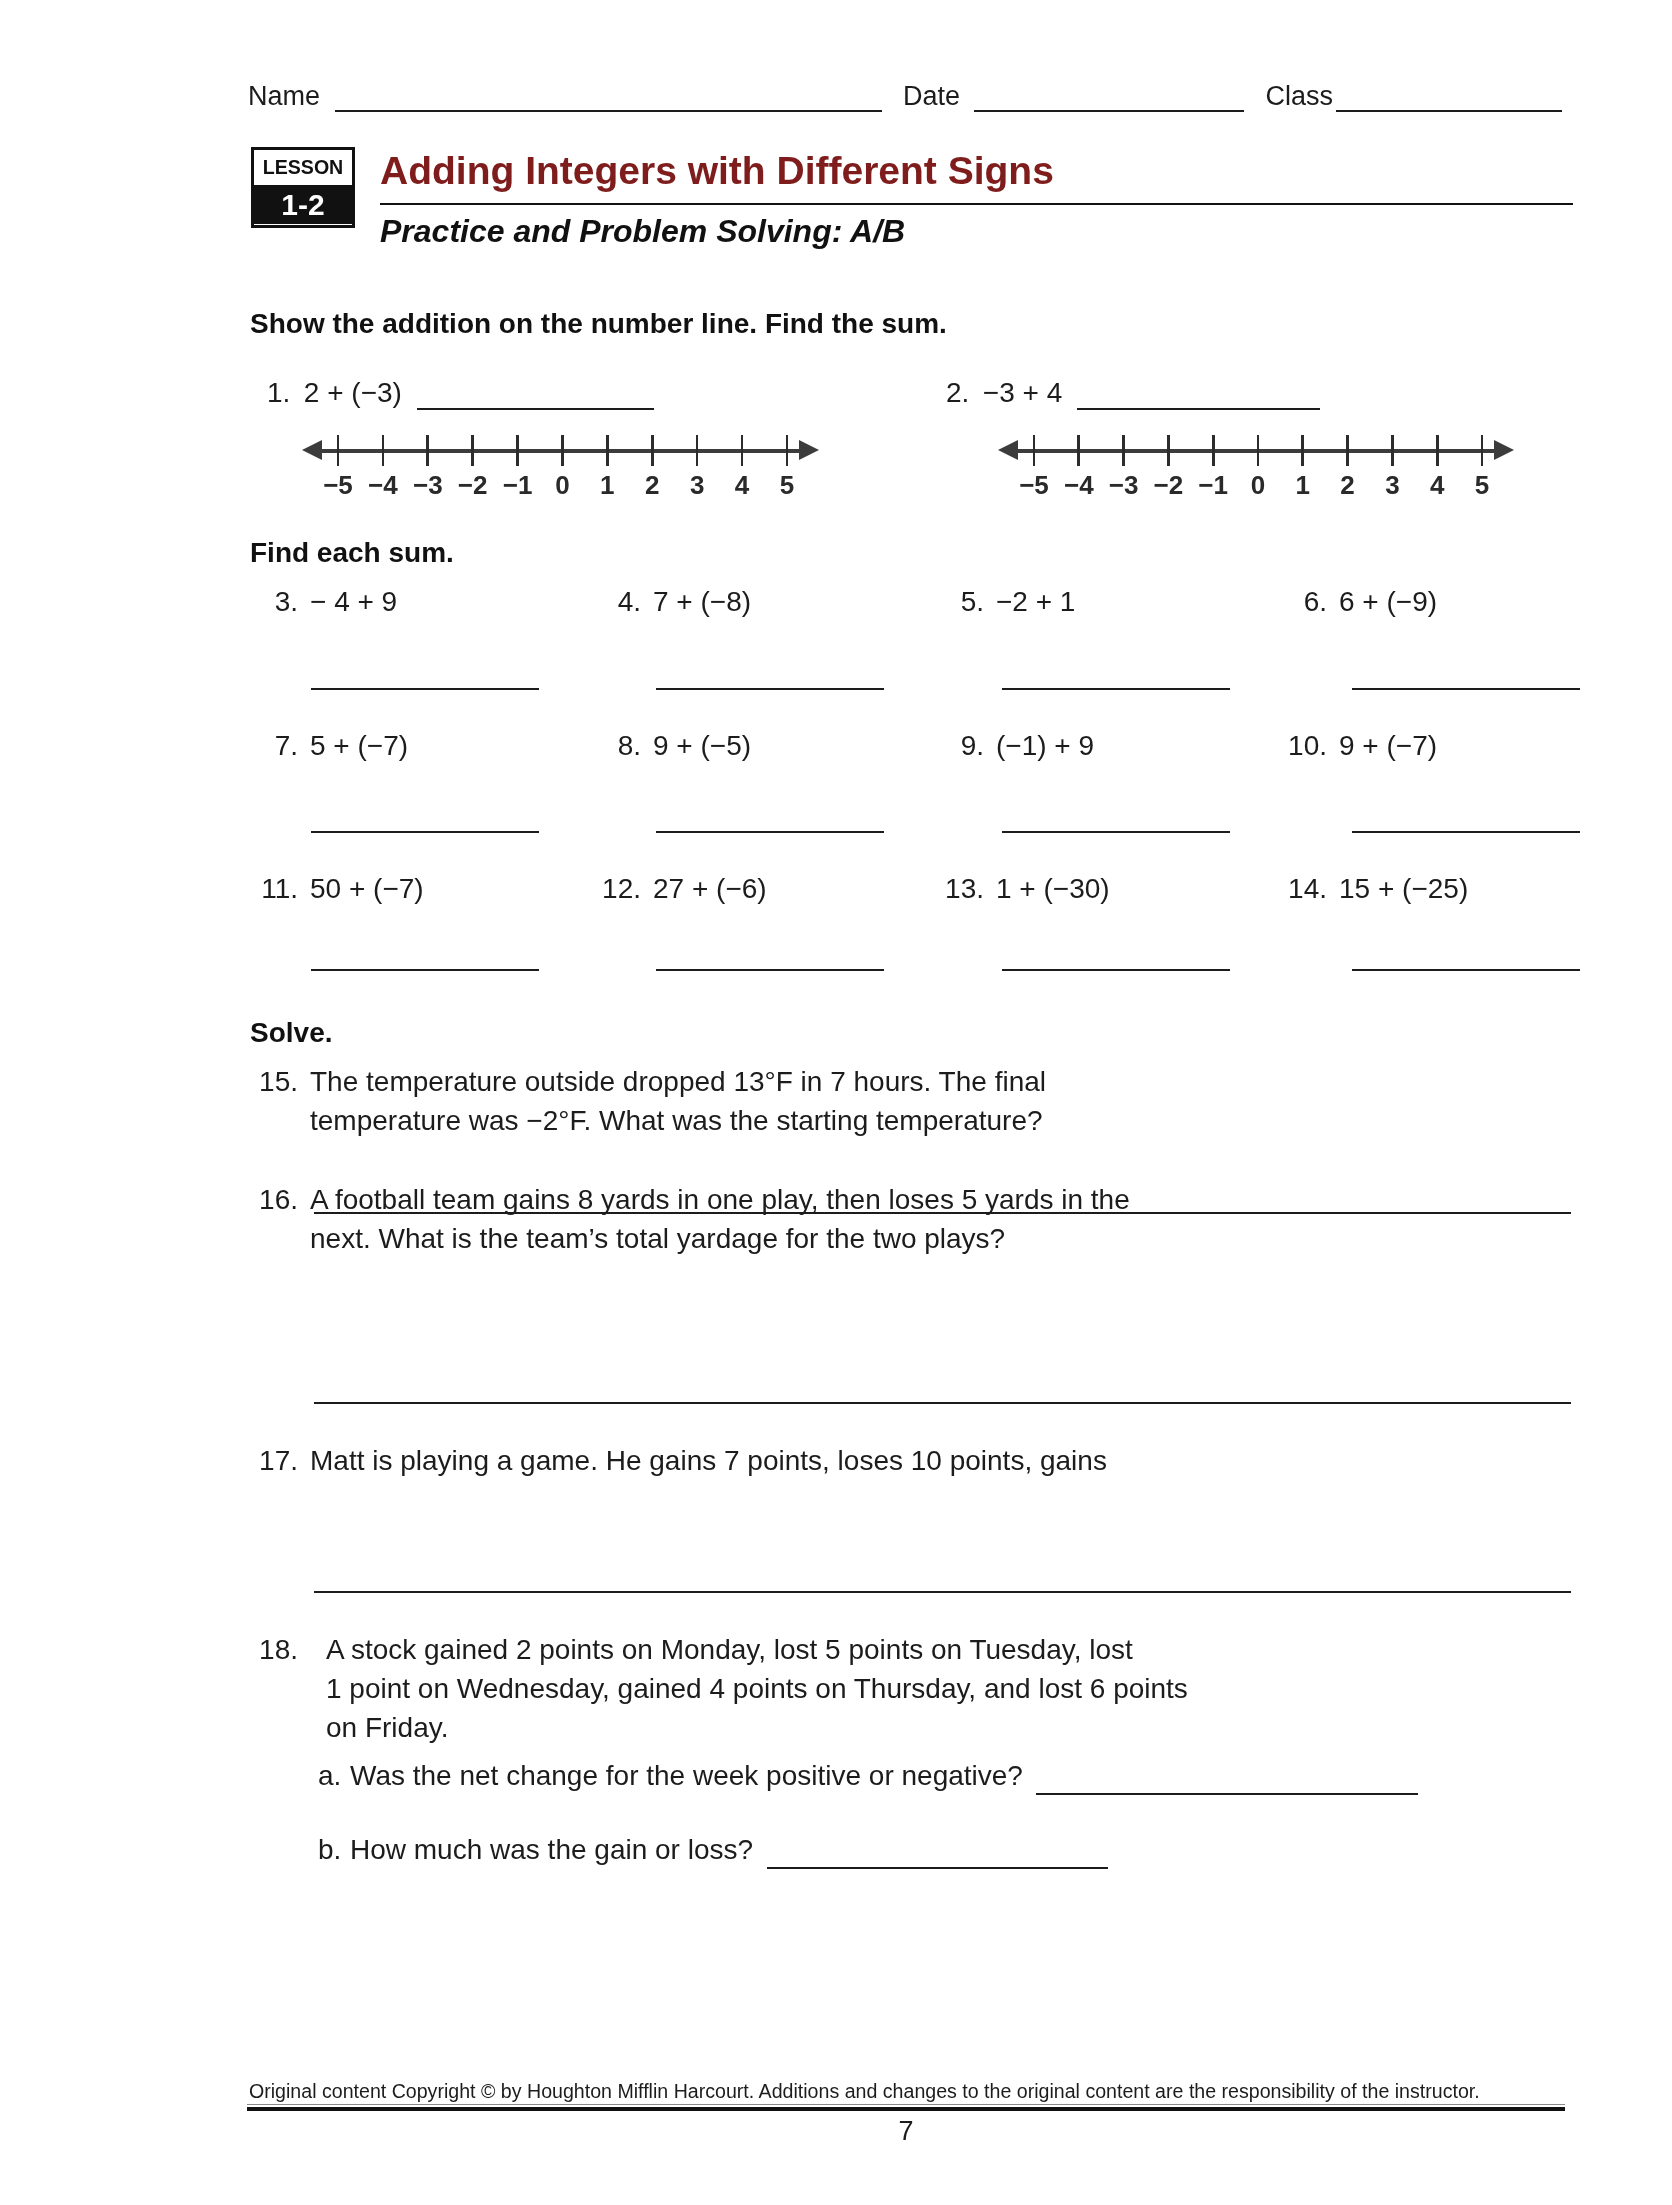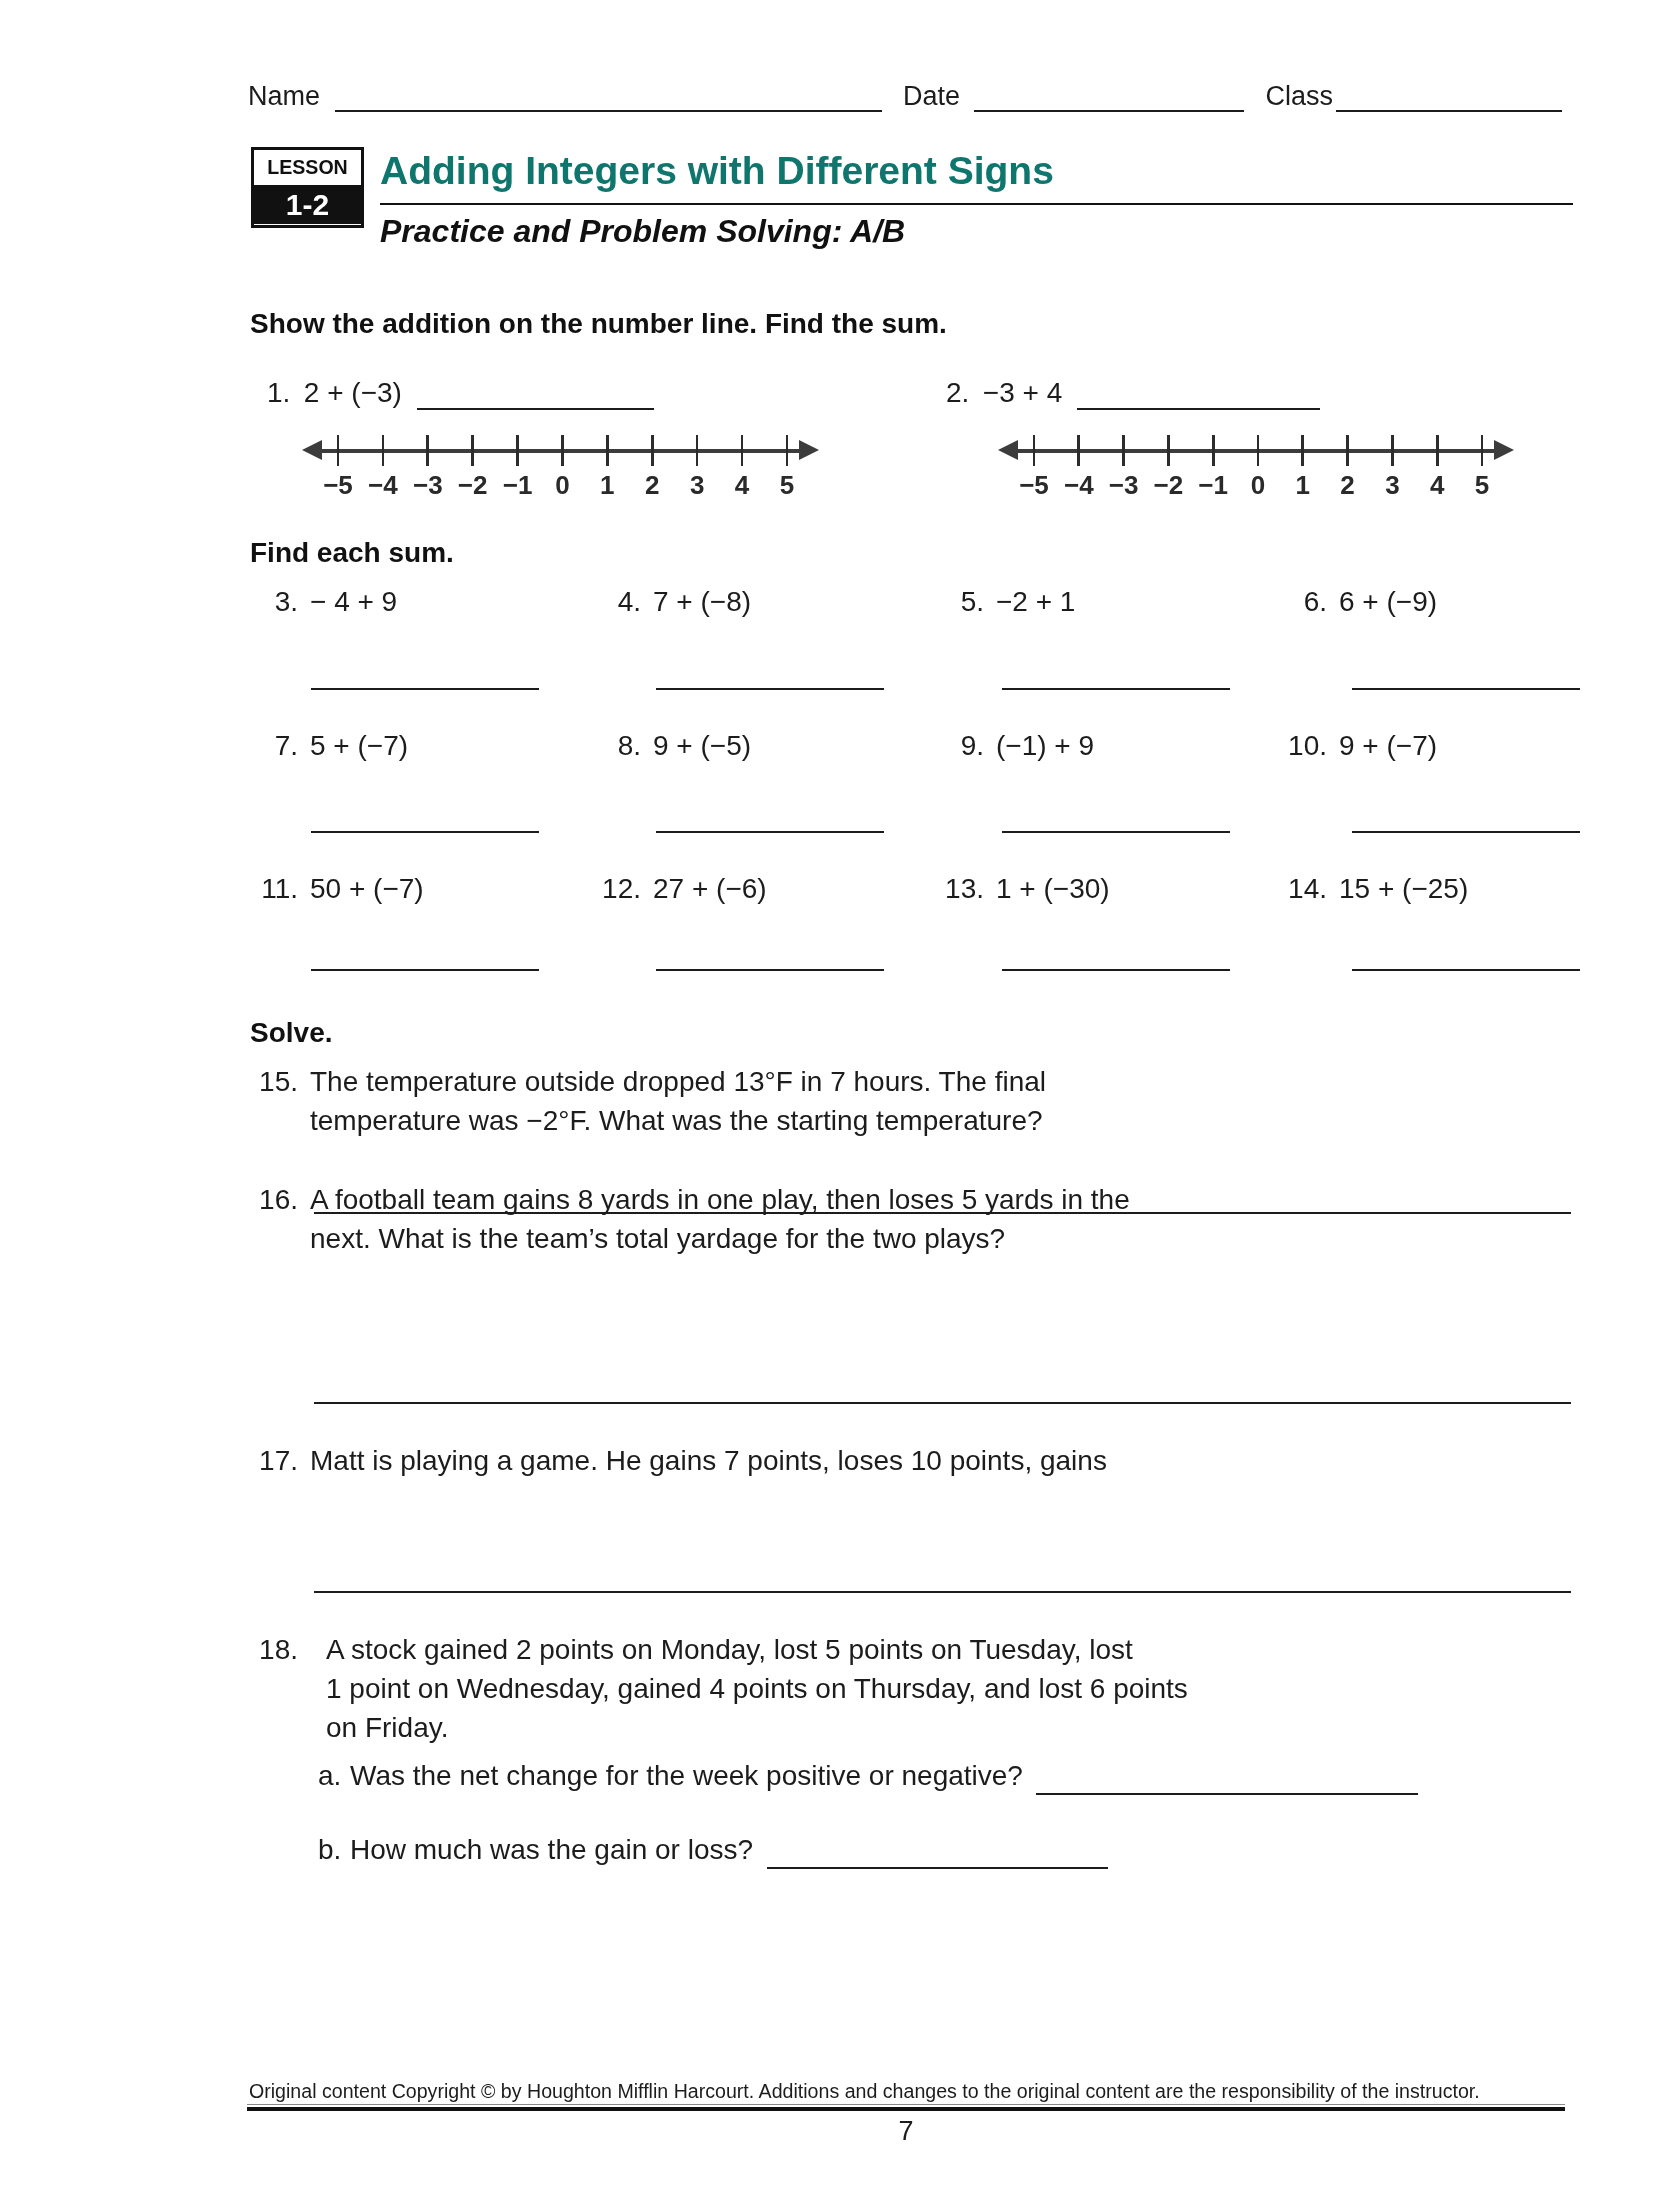--- a/index.html
+++ b/index.html
@@ -22,35 +22,35 @@
   .h-label { line-height: 32px; white-space: nowrap; }
   .h-line { border-bottom: 2px solid #1c1c1c; height: 31px; flex: none; }
   .h-line-name  { width: 547px; margin-left: 15px; }
   .h-label-date { margin-left: 21px; }
   .h-line-date  { width: 270px; margin-left: 13.5px; }
   .h-label-class{ margin-left: 22px; }
   .h-line-class { width: 226px; margin-left: 2.7px; }
 
   
   .lesson-badge {
-    position: absolute; left: 251px; top: 147px; width: 113px; height: 81px;
+    position: absolute; left: 251px; top: 147px; width: 104px; height: 81px;
     border: 3.4px solid #111; background: #fff;
   }
   .badge-top {
     height: 35px; display: flex; align-items: center; justify-content: center;
     font-weight: bold; font-size: 19.6px; color: #111; background: #fff;
   }
   .badge-bottom {
     height: 39px; background: #111; color: #fff;
     display: flex; align-items: center; justify-content: center;
     font-weight: bold; font-size: 30px;
   }
   .title-block { position: absolute; left: 380px; top: 150px; width: 1193px; }
   .title {
-    font-size: 39px; font-weight: bold; line-height: 42px; color: #0f766e;
+    font-size: 39px; font-weight: bold; line-height: 42px; color: #7f1d1d;
     border-bottom: 2.7px solid #111; padding-bottom: 10.8px; white-space: nowrap;
   }
   .subtitle { font-size: 32px; font-weight: bold; font-style: italic; margin-top: 8px; color: #111; }
 
   
   .sec-heading { position: absolute; left: 250px; font-size: 28px; font-weight: bold; color: #111; white-space: nowrap; }
   #sec1-heading { top: 308px; }
   #sec2-heading { top: 537px; }
   #sec3-heading { top: 1017px; }
 

